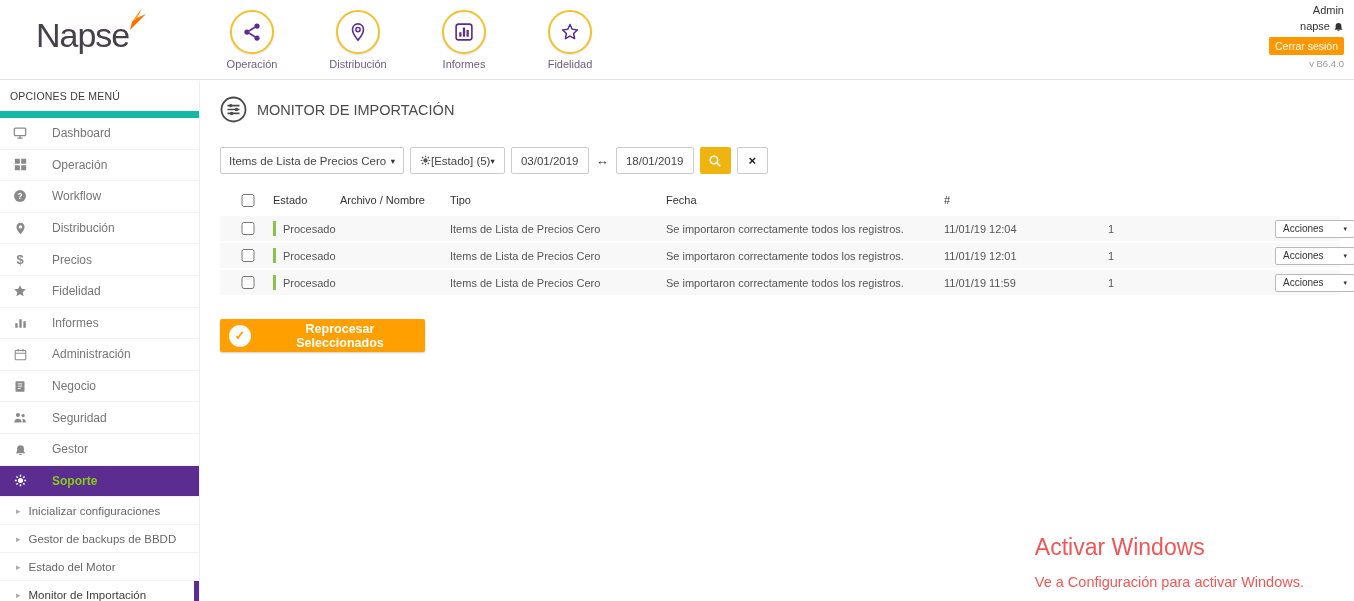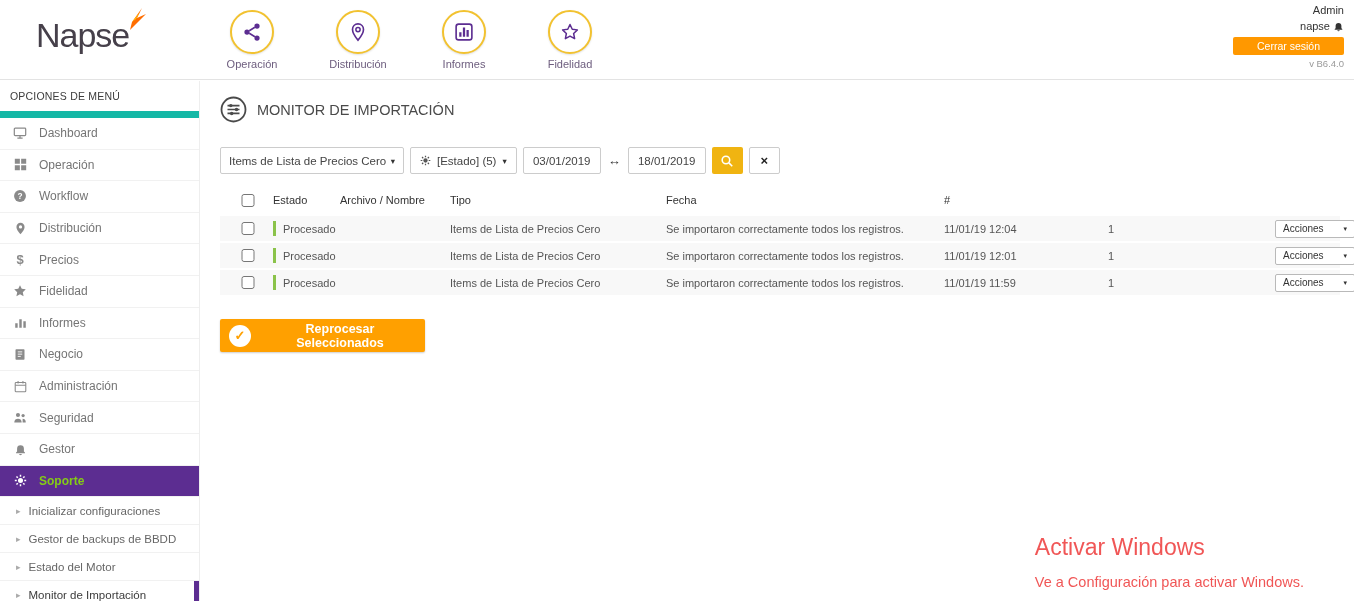--- a/index.html
+++ b/index.html
@@ -10,41 +10,41 @@
   .topbar{height:80px;border-bottom:1px solid #e3e3e3;position:relative;display:flex;align-items:flex-start}
   .logo{width:200px;padding:16px 0 0 36px;position:relative;cursor:pointer}
   .logo-text{font-size:34px;color:#46404a;font-weight:400;letter-spacing:-1px}
   .logo-spark{position:absolute;left:122px;top:6px}
   .modules{display:flex;gap:46px;padding-top:10px;margin-left:22px}
   .module{display:flex;flex-direction:column;align-items:center;cursor:pointer;width:60px}
   .module-circle{width:44px;height:44px;border-radius:50%;border:2px solid var(--yellow);background:#fff;display:flex;align-items:center;justify-content:center;color:var(--purple);box-shadow:0 1px 2px rgba(0,0,0,.12)}
   .module-label{margin-top:4px;font-size:11px;color:#6d5d7e}
   .userbox{position:absolute;right:10px;top:3px;text-align:right;font-size:11px;color:#333;line-height:1.45}
   .acct{display:flex;align-items:center;justify-content:flex-end;gap:3px}
-  .logout-btn{background:var(--orange);color:#fff;border:none;border-radius:2px;font-size:10.5px;padding:3px 24px;margin:2px 0;cursor:pointer;font-family:inherit}
+  .logout-btn{background:var(--orange);color:#fff;border:none;border-radius:2px;font-size:10.5px;padding:3px 6px;margin:2px 0;cursor:pointer;font-family:inherit}
   .version{color:#9a9a9a;font-size:9.5px}
 
   
   .sidebar{position:absolute;left:0;top:81px;bottom:0;width:200px;background:#fff;border-right:1px solid #eee}
   .sb-title{padding:9px 10px;font-size:10.5px;color:#3c3c3c;border-bottom:7px solid #14b8a6;letter-spacing:.2px}
-  .sb-item{display:flex;align-items:center;gap:11px;height:31.6px;padding:0 12px;border-bottom:1px solid #f1f1f1;color:#757575;cursor:pointer;font-size:12px}
+  .sb-item{display:flex;align-items:center;gap:24px;height:31.6px;padding:0 12px;border-bottom:1px solid #f1f1f1;color:#757575;cursor:pointer;font-size:12px}
   .sb-icon{width:16px;display:flex;justify-content:center;color:#8a8a8a;font-size:12px;flex:0 0 16px}
   .sb-item.active{background:var(--purple);color:#84cc16;font-weight:bold}
   .sb-item.active .sb-icon{color:#fff}
   .sb-sub{display:flex;align-items:center;gap:8px;height:28px;padding:0 10px 0 16px;border-bottom:1px solid #f1f1f1;color:#666;font-size:11.5px;cursor:pointer}
   .sb-sub .chev{color:#aaa;font-size:9px}
   .sb-sub.active{color:#3c3c3c;border-right:5px solid var(--purple)}
 
   
   .main{margin-left:200px;padding:16px 14px 0 20px;position:relative;height:520px}
   .page-title{display:flex;align-items:center;gap:10px;color:#4a4a4a;font-size:14.5px}
   .filters{display:flex;align-items:center;gap:6px;margin-top:24px}
   .ctl{height:27px;border:1px solid #ccc;background:#fff;display:flex;align-items:center;font-size:11.5px;color:#444;border-radius:2px;cursor:pointer;font-family:inherit}
   .type-select{width:184px;padding:0 8px;justify-content:space-between}
-  .estado-btn{padding:0 9px;gap:6px}
+  .estado-btn{padding:0 9px;}
   .caret{font-size:8.5px;color:#333}
   .date-input{width:78px;height:27px;border:1px solid #ccc;border-radius:2px;text-align:center;font-size:11.5px;color:#444;font-family:inherit}
   .range-arrow{color:#333;font-size:13px;margin:0 1px}
   .btn-search{width:31px;height:27px;background:var(--gold);border:none;border-radius:2px;display:flex;align-items:center;justify-content:center;cursor:pointer}
   .btn-clear{width:31px;height:27px;background:#fff;border:1px solid #ccc;border-radius:2px;color:#222;font-size:13px;font-weight:bold;cursor:pointer;font-family:inherit}
 
   .grid{display:grid;grid-template-columns:53px 67px 110px 216px 278px 164px 167px 1fr;align-items:center}
   .thead{margin-top:14px;height:24px;font-size:11px;color:#333;margin-bottom:4px}
   .trow{height:27px;background:#f8f8f8;border-bottom:2px solid #fff;font-size:11px;color:#555}
   .cb{margin-left:3px;cursor:pointer}
@@ -180,35 +180,35 @@
   <div class="sb-item">
     <span class="sb-icon">
         <svg width="13" height="13" viewBox="0 0 16 16">
           <path fill="currentColor" d="M1.5 9h3v5.5h-3zM6.5 4h3v10.5h-3zM11.5 6.5h3v8h-3z"></path>
         </svg>
       </span>
     <span>Informes</span>
   </div>
   <div class="sb-item">
     <span class="sb-icon">
+        <svg width="13" height="13" viewBox="0 0 16 16">
+          <rect x="1.5" y="3" width="13" height="11.5" rx="1" fill="none" stroke="currentColor" stroke-width="1.3"></rect>
+          <path stroke="currentColor" stroke-width="1.3" d="M1.5 6.5h13M5 1.2v3.2M11 1.2v3.2" fill="none"></path>
+        </svg>
+      </span>
+    <span>Administración</span>
+  </div>
+  <div class="sb-item">
+    <span class="sb-icon">
         <svg width="12" height="13" viewBox="0 0 16 16">
           <path fill="currentColor" d="M3 1h10a1 1 0 0 1 1 1v12a1 1 0 0 1-1 1H3a1 1 0 0 1-1-1V2a1 1 0 0 1 1-1z"></path>
           <path stroke="#fff" stroke-width="1.2" d="M5 4.5h6M5 7.5h6M5 10.5h4" fill="none"></path>
         </svg>
       </span>
     <span>Negocio</span>
-  </div>
-  <div class="sb-item">
-    <span class="sb-icon">
-        <svg width="13" height="13" viewBox="0 0 16 16">
-          <rect x="1.5" y="3" width="13" height="11.5" rx="1" fill="none" stroke="currentColor" stroke-width="1.3"></rect>
-          <path stroke="currentColor" stroke-width="1.3" d="M1.5 6.5h13M5 1.2v3.2M11 1.2v3.2" fill="none"></path>
-        </svg>
-      </span>
-    <span>Administración</span>
   </div>
   <div class="sb-item">
     <span class="sb-icon">
         <svg width="14" height="13" viewBox="0 0 16 16">
           <circle cx="5.5" cy="5" r="2.5" fill="currentColor"></circle>
           <path fill="currentColor" d="M1 13.5c0-2.5 2-4 4.5-4s4.5 1.5 4.5 4v.5H1z"></path>
           <circle cx="11.8" cy="5.6" r="2" fill="currentColor"></circle>
           <path fill="currentColor" d="M11.2 9.6c2.2 0 3.8 1.4 3.8 3.4v1h-3.8z"></path>
         </svg>
       </span>

